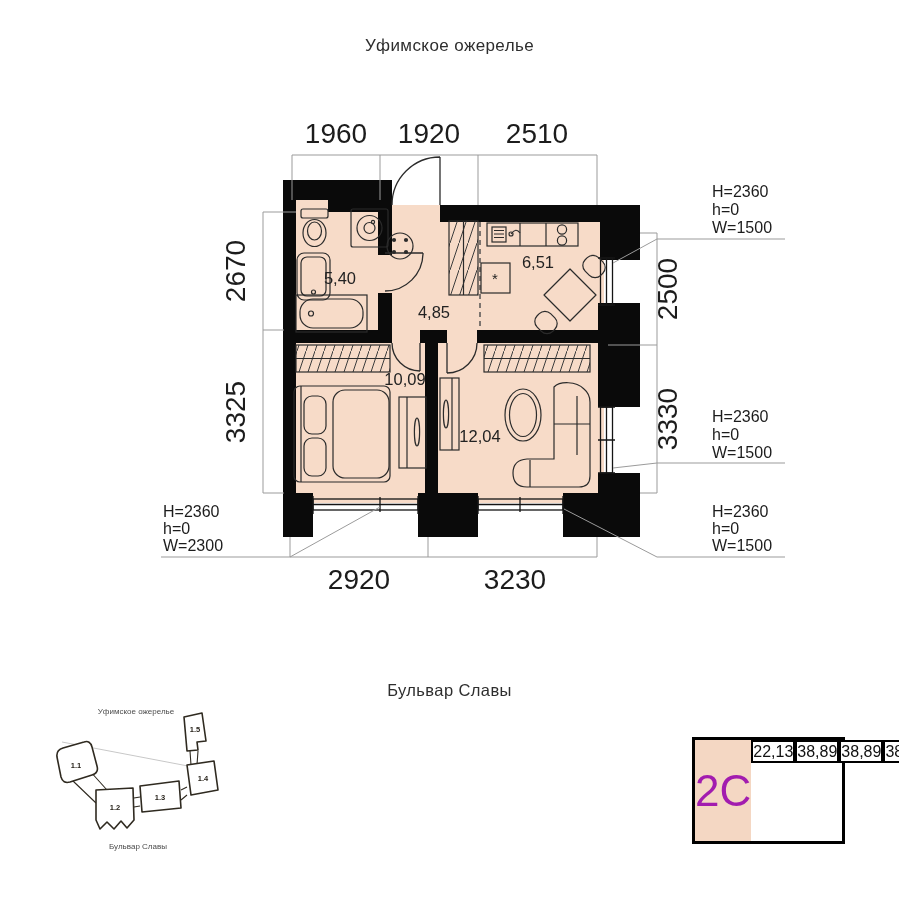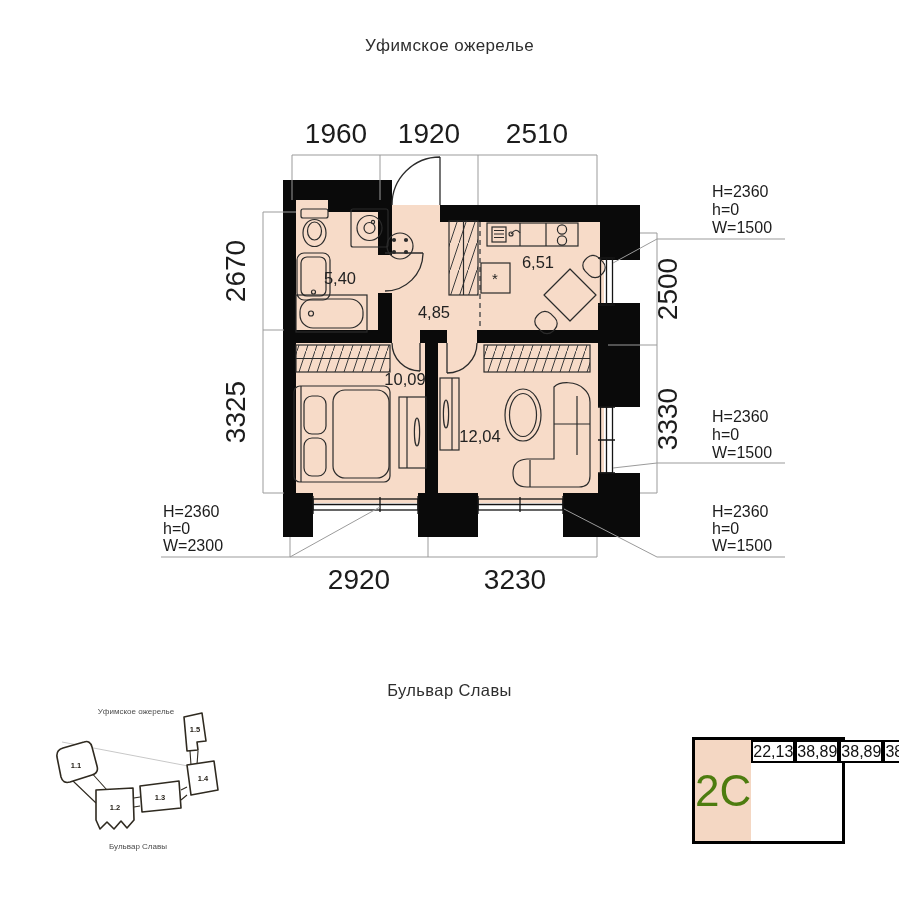--- a/index.html
+++ b/index.html
@@ -18,21 +18,21 @@
   .furn{stroke:#2b2b2b;stroke-width:1.2;fill:none;}
   .door{stroke:#2b2b2b;stroke-width:1.3;fill:none;}
   .mini-label{font-size:7.5px;font-weight:600;fill:#27221a;text-anchor:middle;}
   .mini-street{font-size:8px;fill:#4c4c4c;text-anchor:middle;}
   .mini-bld{fill:#fff;stroke:#2f2a20;stroke-width:1.6;stroke-linejoin:round;}
   .mini-conn{stroke:#2f2a20;stroke-width:1.1;fill:none;}
   
   #unit-card{position:absolute;left:692px;top:737px;width:153px;height:107px;
     border:3px solid #000;display:flex;background:#fff;box-sizing:border-box;}
   #unit-type{width:75px;background:#f4d7c3;display:flex;align-items:center;justify-content:center;
-    font-size:44px;color:#4d7c0f;}
+    font-size:44px;color:#a21caf;}
   #unit-values{flex:1;display:flex;flex-direction:row;}
   .unit-row{height:23px;border:2px solid #000;display:flex;align-items:center;justify-content:center;
     font-size:16px;color:#111;background:#fff;box-sizing:border-box;}
 </style>
 </head>
 <body>
 
 <div id="stage">
 
   <div id="street-top" class="street-label">Уфимское ожерелье</div>

